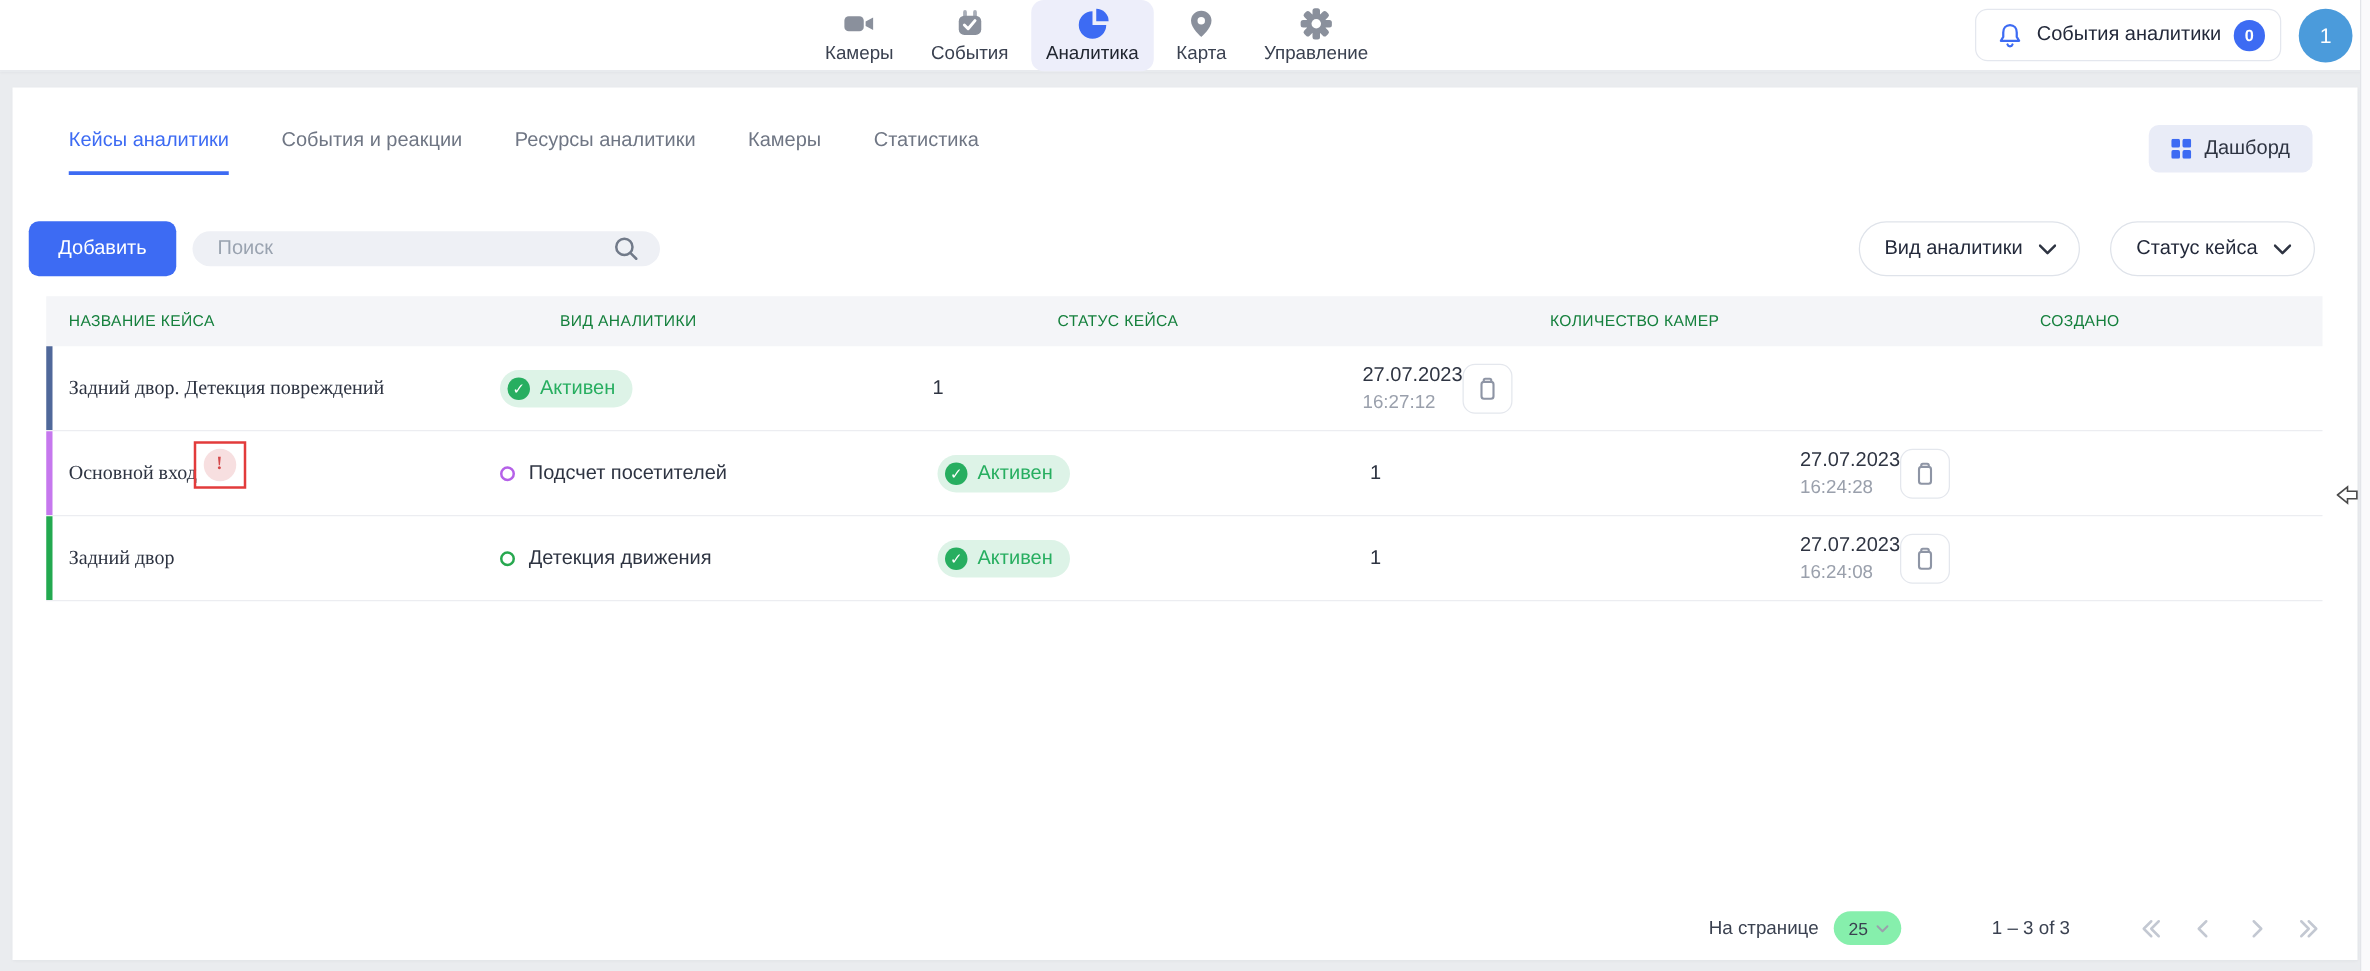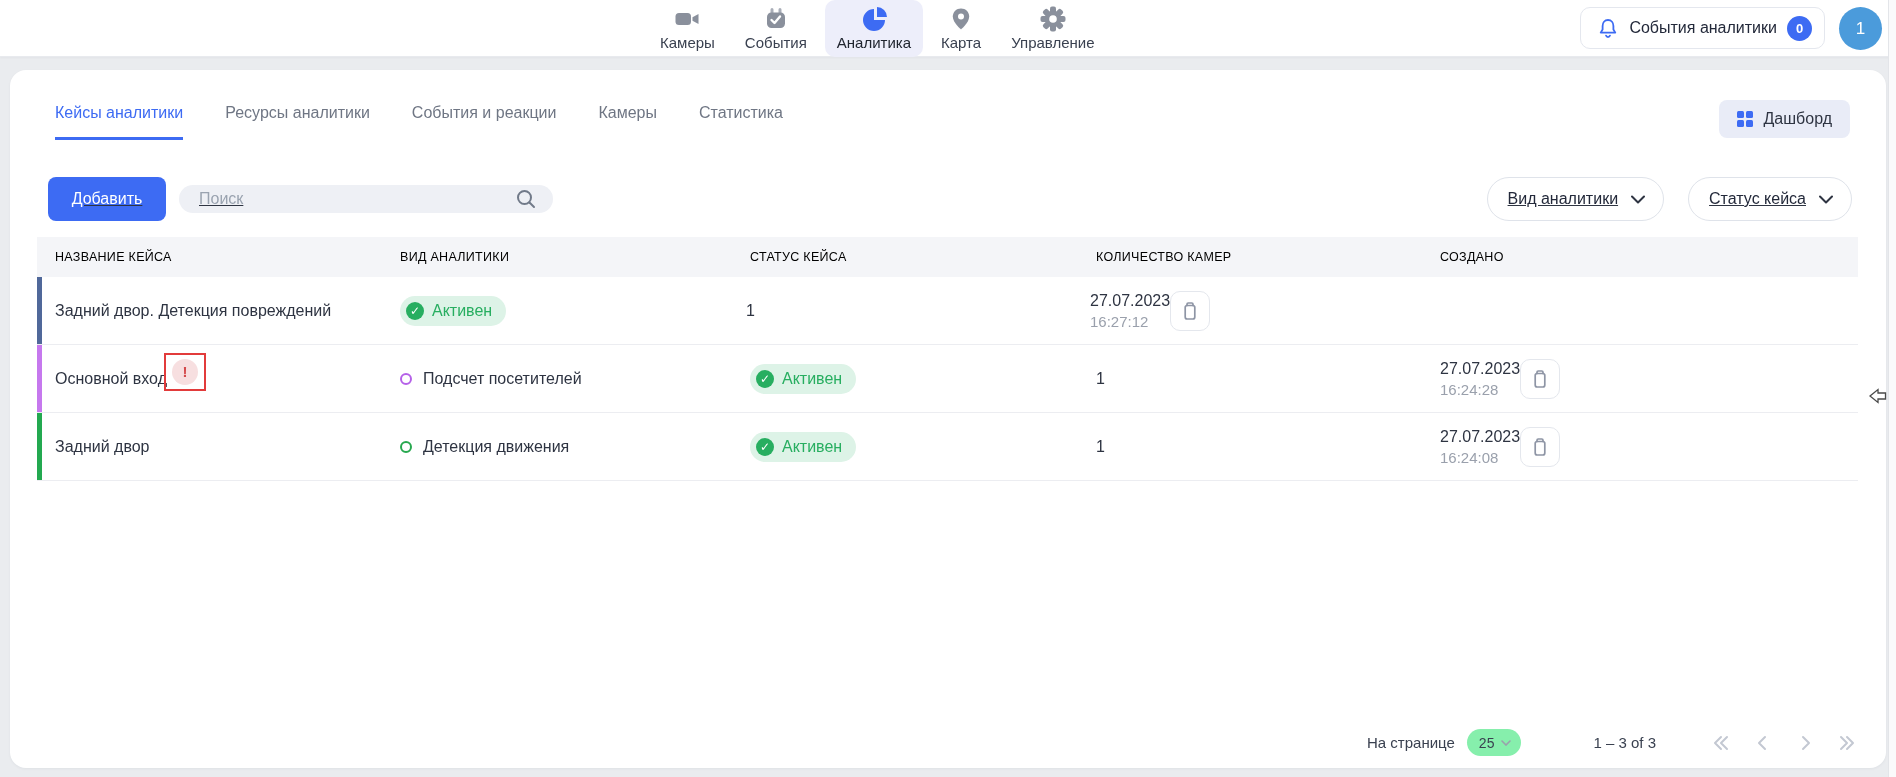--- a/index.html
+++ b/index.html
@@ -33,61 +33,61 @@
     min-width:25px; height:25px; border-radius:13px; background:#3D6BF3; color:#fff;
     font-size:13px; display:flex; align-items:center; justify-content:center; font-weight:bold;
   }
   .avatar {
     width:43px; height:43px; border-radius:50%; background:#4B9BDB; color:#fff;
     font-size:17px; display:flex; align-items:center; justify-content:center; cursor:pointer;
   }
   
   .card {
     position:absolute; left:10px; right:10px; top:70px; bottom:9px;
-    background:#fff; border-radius:16px; box-shadow:0 1px 3px rgba(20,30,50,.05);
+    background:#fff; border-radius:0; box-shadow:0 1px 3px rgba(20,30,50,.05);
   }
   .tabs { position:absolute; left:45px; top:0; display:flex; gap:42px; }
   .tab { padding:34px 0 15px; font-size:16px; color:#6F7684; cursor:pointer; border-bottom:3px solid transparent; white-space:nowrap; }
   .tab.active { color:#3D6BF3; border-bottom-color:#3D6BF3; }
   .dashboard-btn {
     position:absolute; right:36px; top:30px; height:38px; background:#E9ECF7; border-radius:8px;
     display:flex; align-items:center; gap:11px; padding:0 18px; font-size:16px; color:#2E3442; cursor:pointer;
   }
   
-  .toolbar { position:absolute; left:38px; right:34px; top:107px; height:44px; display:flex; align-items:center;text-decoration:underline; }
+  .toolbar { position:absolute; left:13px; right:34px; top:107px; height:44px; display:flex; align-items:center; }
   .add-btn {
     width:118px; height:44px; background:#3D6BF3; color:#fff; border:none; border-radius:8px;
     font-size:16px; font-family:inherit; display:flex; align-items:center; justify-content:center;
     margin-right:13px; cursor:pointer;
   }
   .search {
     width:374px; height:28px; background:#EEF0F5; border-radius:22px;
     display:flex; align-items:center; padding:0 16px 0 20px;
   }
   .search input { flex:1; border:none; background:transparent; outline:none; font-size:16px; color:#2E3442; font-family:inherit; }
   .search input::placeholder { color:#9AA3B0; }
   .filters { margin-left:auto; display:flex; gap:24px; }
   .filter {
     height:44px; border:1px solid #DFE3EA; border-radius:22px; background:#fff;
     display:flex; align-items:center; gap:13px; padding:0 18px 0 20px;
     font-size:16px; color:#23293A; cursor:pointer; white-space:nowrap;
   }
   
   .table { position:absolute; left:27px; right:28px; top:167px; }
-  .thead { height:40px; background:#F4F5F8; display:flex; align-items:center; font-size:12.5px; color:#000000; letter-spacing:.3px; }
+  .thead { height:40px; background:#F4F5F8; display:flex; align-items:center; font-size:12.5px; color:#15803d; letter-spacing:.3px;gap:48px; }
   .c1 { width:363px; padding-left:18px; }
   .c2 { width:350px; }
   .c3 { width:344px; }
   .c4 { width:346px; padding-left:2px; }
   .c5 { flex:1; }
   .c6 { width:62px; }
   .row { height:68px; display:flex; align-items:center; position:relative; border-bottom:1px solid #ECEDF1; cursor:pointer; }
   .accent { position:absolute; left:0; top:0; bottom:0; width:5px; }
   .cell { flex:none; }
-  .cell.c1 { display:flex; align-items:center; font-size:16px; color:#2E3442; }
+  .cell.c1 { display:flex; align-items:center; font-size:16px; color:#2E3442;font-family:Liberation Serif, serif; }
   .cell.c2 { display:flex; align-items:center; gap:11px; font-size:16px; color:#2E3442; padding-right:14px; }
   .ring { width:12px; height:12px; border-radius:50%; border:2.5px solid #555; flex:none; }
   .type-text { white-space:nowrap; overflow:hidden; }
   .status-badge { display:inline-flex; align-items:center; gap:8px; height:30px; border-radius:15px; background:#DDF3E7; color:#27AE60; font-size:16px; padding:0 14px 0 6px; }
   .status-dot { width:18px; height:18px; border-radius:50%; background:#27AE60; color:#fff; font-size:12px; display:flex; align-items:center; justify-content:center; }
   .cell.c4 { font-size:16px; color:#2E3442; }
   .date-line { font-size:16px; color:#2E3442; }
   .time-line { font-size:15px; color:#9AA0AC; margin-top:3px; }
   .trash-btn { width:40px; height:40px; border:1px solid #E4E7ED; border-radius:10px; background:#fff; display:flex; align-items:center; justify-content:center; cursor:pointer; }
   .warning-box {
@@ -185,22 +185,22 @@
       <span class="count-badge">0</span>
     </div>
     <div class="avatar">1</div>
   </div>
 </div>
 
 <div class="card">
 
   <div class="tabs">
     <div class="tab active">Кейсы аналитики</div>
+    <div class="tab">События и реакции</div>
     <div class="tab">Ресурсы аналитики</div>
-    <div class="tab">События и реакции</div>
     <div class="tab">Камеры</div>
     <div class="tab">Статистика</div>
   </div>
 
   <div class="dashboard-btn">
     <span style="display:flex">
       <svg width="16" height="16" viewBox="0 0 16 16" fill="#3D6BF3">
           <rect x="0" y="0" width="7" height="7" rx="1.5"></rect>
           <rect x="9" y="0" width="7" height="7" rx="1.5"></rect>
           <rect x="0" y="9" width="7" height="7" rx="1.5"></rect>

